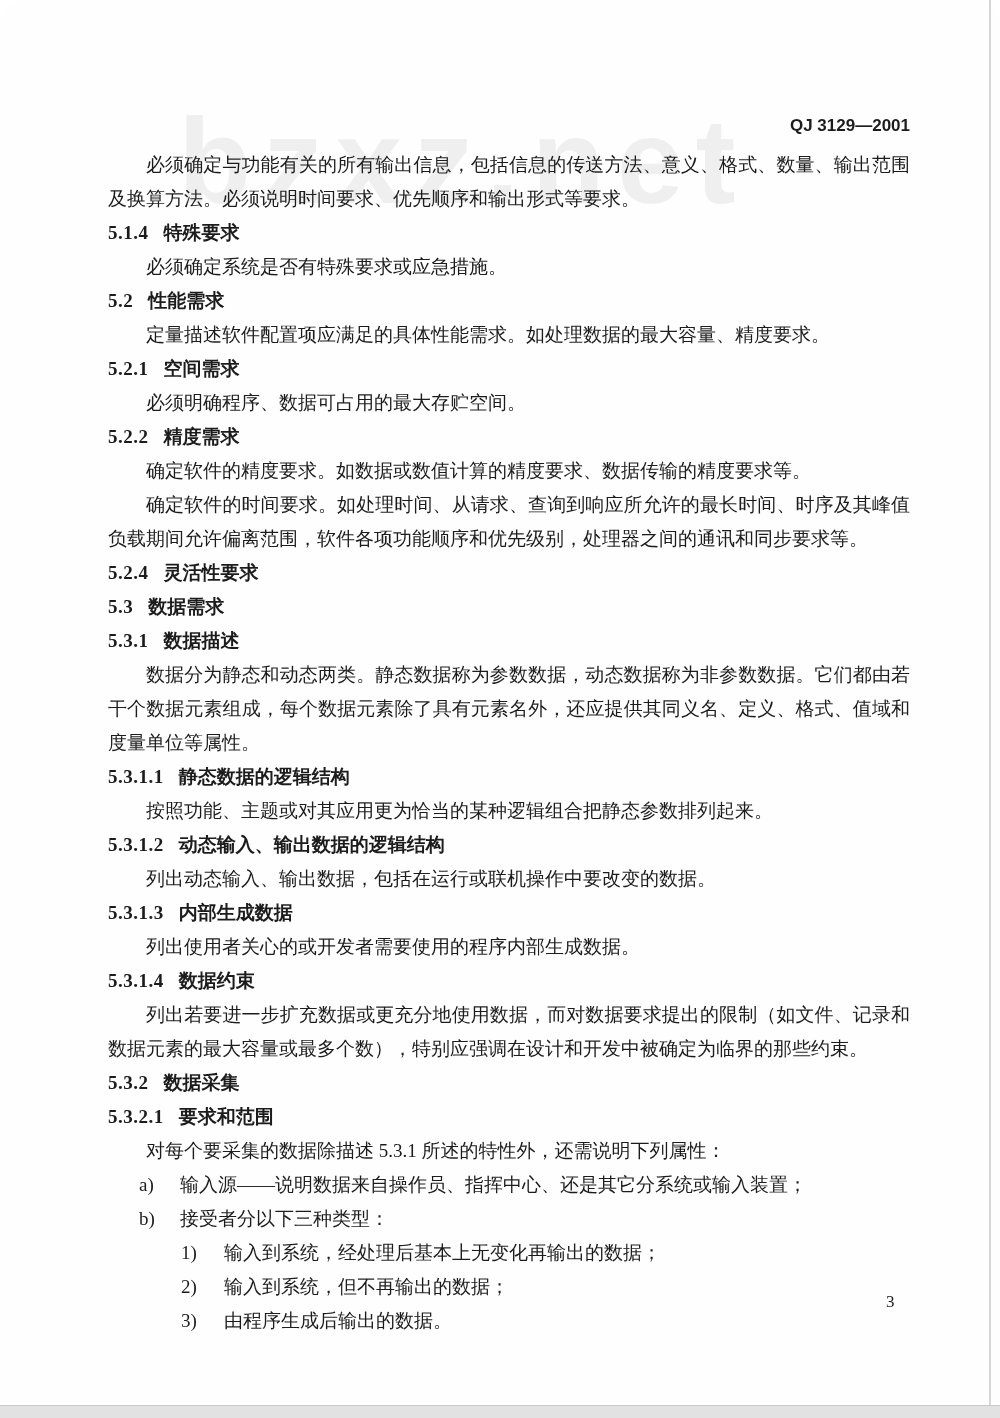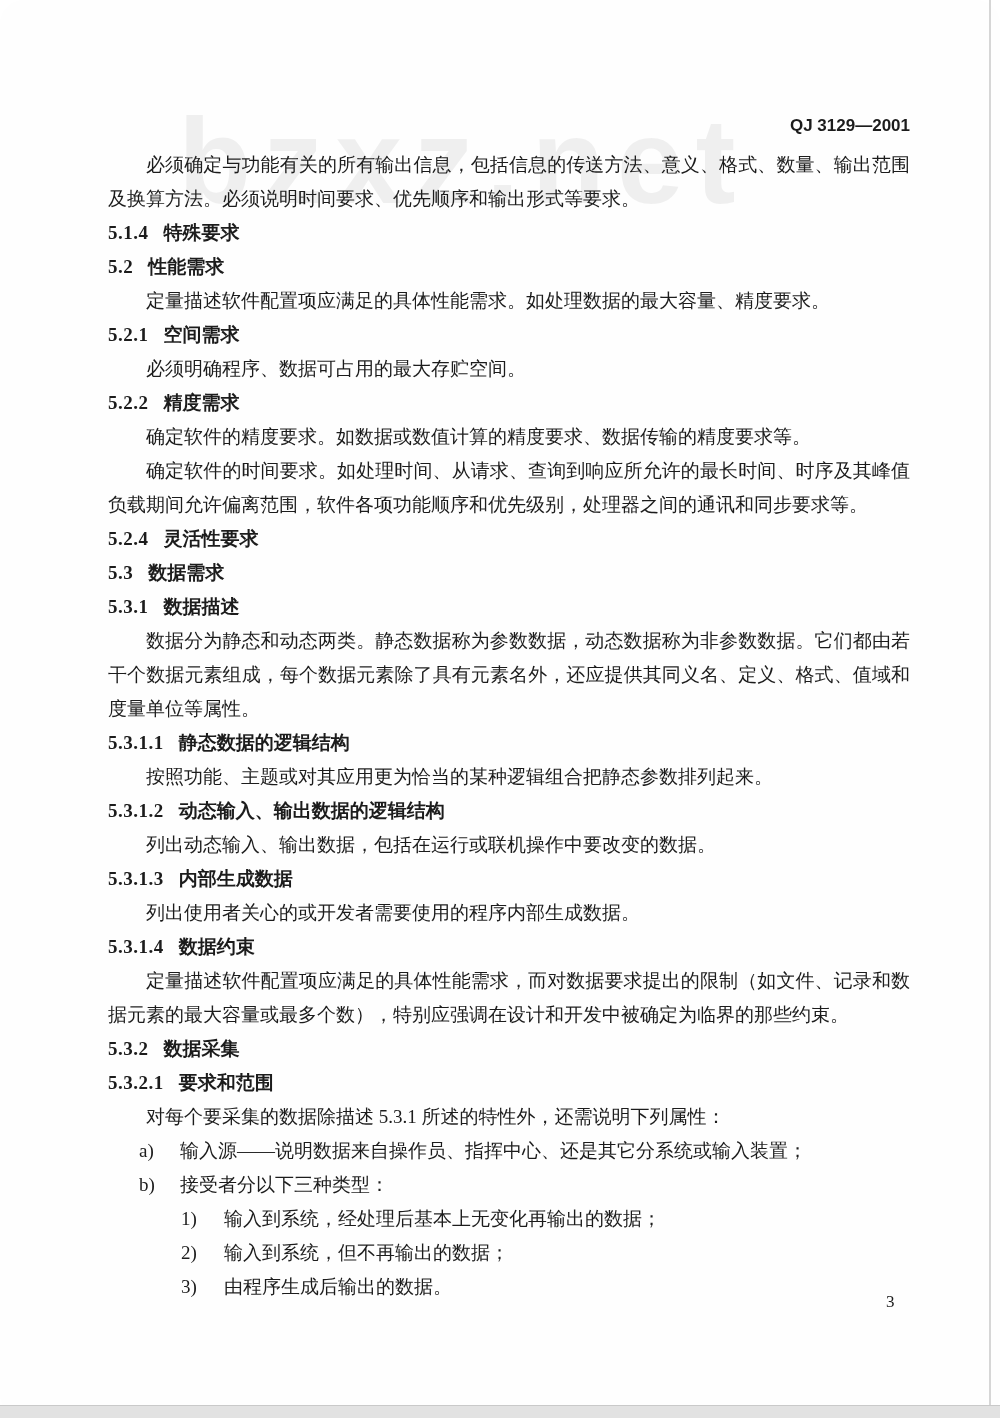--- a/index.html
+++ b/index.html
@@ -66,20 +66,21 @@
   <div class="watermark">bzxz.net</div>
 
   <div class="doc-header">QJ 3129—2001</div>
 
   <main class="doc-body">
 
     <p class="para">必须确定与功能有关的所有输出信息，包括信息的传送方法、意义、格式、数量、输出范围及换算方法。必须说明时间要求、优先顺序和输出形式等要求。</p>
 
     <h3 class="heading"><span class="h-num">5.1.4</span><span class="h-label">特殊要求</span></h3>
 
+    <p class="para">必须确定系统是否有特殊要求或应急措施。</p>
 
     <h3 class="heading"><span class="h-num">5.2</span><span class="h-label">性能需求</span></h3>
 
     <p class="para">定量描述软件配置项应满足的具体性能需求。如处理数据的最大容量、精度要求。</p>
 
     <h3 class="heading"><span class="h-num">5.2.1</span><span class="h-label">空间需求</span></h3>
 
     <p class="para">必须明确程序、数据可占用的最大存贮空间。</p>
 
     <h3 class="heading"><span class="h-num">5.2.2</span><span class="h-label">精度需求</span></h3>
@@ -105,21 +106,21 @@
     <h3 class="heading"><span class="h-num">5.3.1.2</span><span class="h-label">动态输入、输出数据的逻辑结构</span></h3>
 
     <p class="para">列出动态输入、输出数据，包括在运行或联机操作中要改变的数据。</p>
 
     <h3 class="heading"><span class="h-num">5.3.1.3</span><span class="h-label">内部生成数据</span></h3>
 
     <p class="para">列出使用者关心的或开发者需要使用的程序内部生成数据。</p>
 
     <h3 class="heading"><span class="h-num">5.3.1.4</span><span class="h-label">数据约束</span></h3>
 
-    <p class="para">定量描述软件配置项应满足的具体性能需求，而对数据要求提出的限制（如文件、记录和数据元素的最大容量或最多个数），特别应强调在设计和开发中被确定为临界的那些约束。</p>
+    <p class="para">列出若要进一步扩充数据或更充分地使用数据，而对数据要求提出的限制（如文件、记录和数据元素的最大容量或最多个数），特别应强调在设计和开发中被确定为临界的那些约束。</p>
 
     <h3 class="heading"><span class="h-num">5.3.2</span><span class="h-label">数据采集</span></h3>
 
     <h3 class="heading"><span class="h-num">5.3.2.1</span><span class="h-label">要求和范围</span></h3>
 
     <p class="para">对每个要采集的数据除描述 5.3.1 所述的特性外，还需说明下列属性：</p>
 
     <div class="list-item">
         <span class="li-marker">a)</span>
         <span class="li-text">输入源——说明数据来自操作员、指挥中心、还是其它分系统或输入装置；</span>

